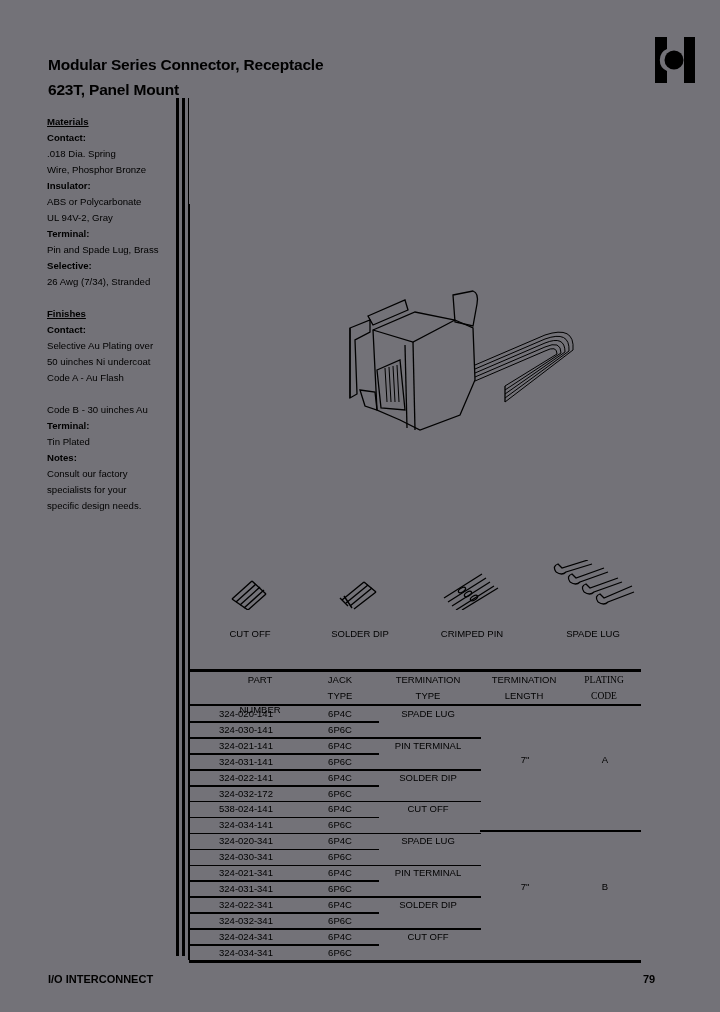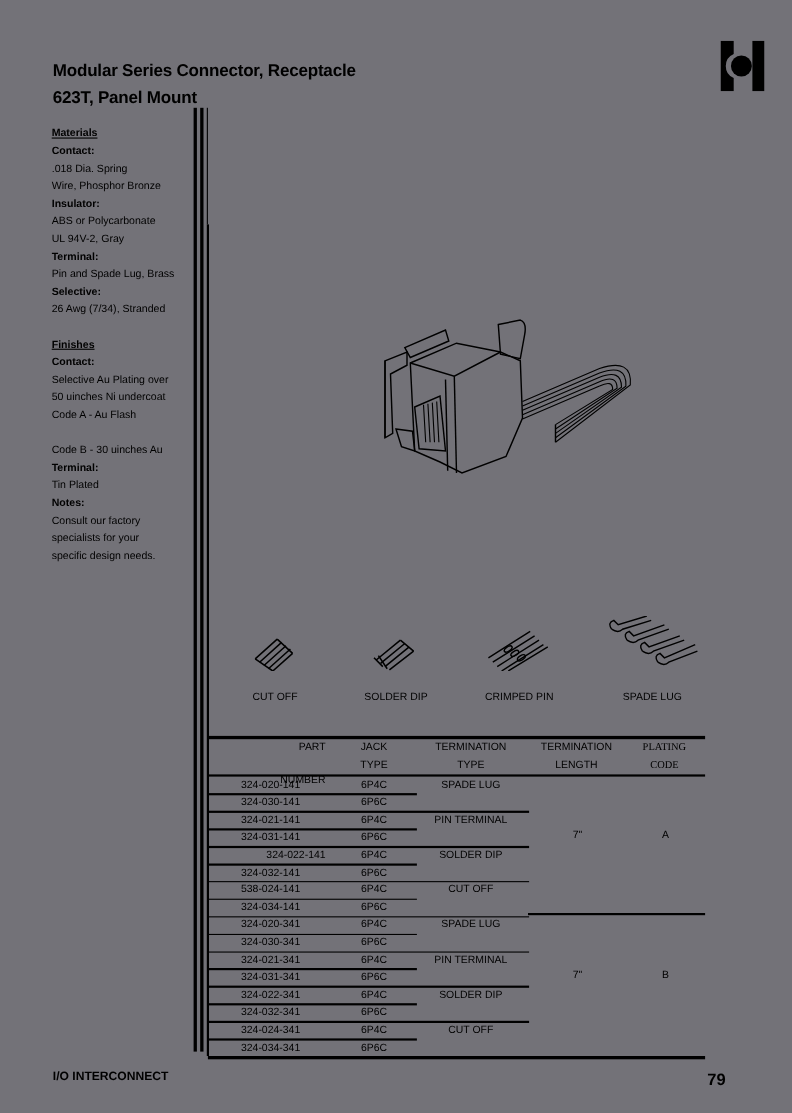--- a/index.html
+++ b/index.html
@@ -18,21 +18,21 @@
     .terms { position: absolute; left: 190px; top: 570px; width: 450px; }
     .term { position: absolute; text-align: center; font-size: 9.5px; width: 110px; }
     .term svg { display: block; margin: 0 auto; }
     .term .lbl { position: absolute; top: 58px; left: 0; width: 110px; }
     .toprule { position: absolute; left: 189px; top: 669px; width: 452px; height: 3px; background: #000; }
     .hdrrule { position: absolute; left: 189px; top: 704px; width: 452px; height: 2px; background: #000; }
     .botrule { position: absolute; left: 189px; top: 960px; width: 452px; height: 3px; background: #000; }
     .rowrule { position: absolute; height: 1.5px; background: #000; }
     .cell { position: absolute; font-size: 9.5px; text-align: center; line-height: 14px; }
     .footer-left { position: absolute; left: 48px; top: 973px; font-size: 11px; font-weight: bold; }
-    .footer-right { position: absolute; left: 643px; top: 973px; font-size: 15px; font-weight: bold; }
+    .footer-right { position: absolute; left: 643px; top: 973px; font-size: 11px; font-weight: bold; }
   </style>
 </head>
 <body>
 
 <div class="title">
   <div>Modular Series Connector, Receptacle</div>
   <div>623T, Panel Mount</div>
 </div>
 
 <svg class="logo" viewBox="0 0 40 46">
@@ -136,21 +136,21 @@
     </svg>
     <div class="lbl" style="top:68px;">SPADE LUG</div>
   </div>
 </div>
 
 <div class="toprule"></div>
 <div class="hdrrule"></div>
 <div class="botrule"></div>
 
 <div>
-  <div class="cell" style="left:196px; top:673px; width:100px;text-align:right;">
+  <div class="cell" style="left:210px; top:673px; width:100px;">
     <div>PART</div>
       <div style="margin-top:16px;">NUMBER</div>
   </div>
   <div class="cell" style="left:310px; top:673px; width:60px;">
     <div>JACK</div>
       <div style="margin-top:2px;">TYPE</div>
   </div>
   <div class="cell" style="left:378px; top:673px; width:100px;">
     <div>TERMINATION</div>
       <div style="margin-top:2px;">TYPE</div>
@@ -170,24 +170,24 @@
       <div class="rowrule" style="left: 189px; top: 721.4px; width: 190px;"></div>
       <div class="cell" style="left: 196px; top: 722.9px; width: 100px;">324-030-141</div>
       <div class="cell" style="left: 310px; top: 722.9px; width: 60px;">6P6C</div>
       <div class="rowrule" style="left: 189px; top: 737.3px; width: 292px;"></div>
       <div class="cell" style="left: 196px; top: 738.8px; width: 100px;">324-021-141</div>
       <div class="cell" style="left: 310px; top: 738.8px; width: 60px;">6P4C</div>
       <div class="rowrule" style="left: 189px; top: 753.2px; width: 190px;"></div>
       <div class="cell" style="left: 196px; top: 754.7px; width: 100px;">324-031-141</div>
       <div class="cell" style="left: 310px; top: 754.7px; width: 60px;">6P6C</div>
       <div class="rowrule" style="left: 189px; top: 769.1px; width: 292px;"></div>
-      <div class="cell" style="left: 196px; top: 770.6px; width: 100px; text-align: right;">324-022-141</div>
+      <div class="cell" style="left: 196px; top: 770.6px; width: 100px;">324-022-141</div>
       <div class="cell" style="left: 310px; top: 770.6px; width: 60px;">6P4C</div>
       <div class="rowrule" style="left: 189px; top: 785px; width: 190px;"></div>
-      <div class="cell" style="left: 196px; top: 786.5px; width: 100px;">324-032-141</div>
+      <div class="cell" style="left: 196px; top: 786.5px; width: 100px;">324-032-172</div>
       <div class="cell" style="left: 310px; top: 786.5px; width: 60px;">6P6C</div>
       <div class="rowrule" style="left: 189px; top: 800.9px; width: 292px;"></div>
       <div class="cell" style="left: 196px; top: 802.4px; width: 100px;">538-024-141</div>
       <div class="cell" style="left: 310px; top: 802.4px; width: 60px;">6P4C</div>
       <div class="rowrule" style="left: 189px; top: 816.8px; width: 190px;"></div>
       <div class="cell" style="left: 196px; top: 818.3px; width: 100px;">324-034-141</div>
       <div class="cell" style="left: 310px; top: 818.3px; width: 60px;">6P6C</div>
       <div class="rowrule" style="left: 189px; top: 832.7px; width: 292px;"></div>
       <div class="cell" style="left: 196px; top: 834.2px; width: 100px;">324-020-341</div>
       <div class="cell" style="left: 310px; top: 834.2px; width: 60px;">6P4C</div>

